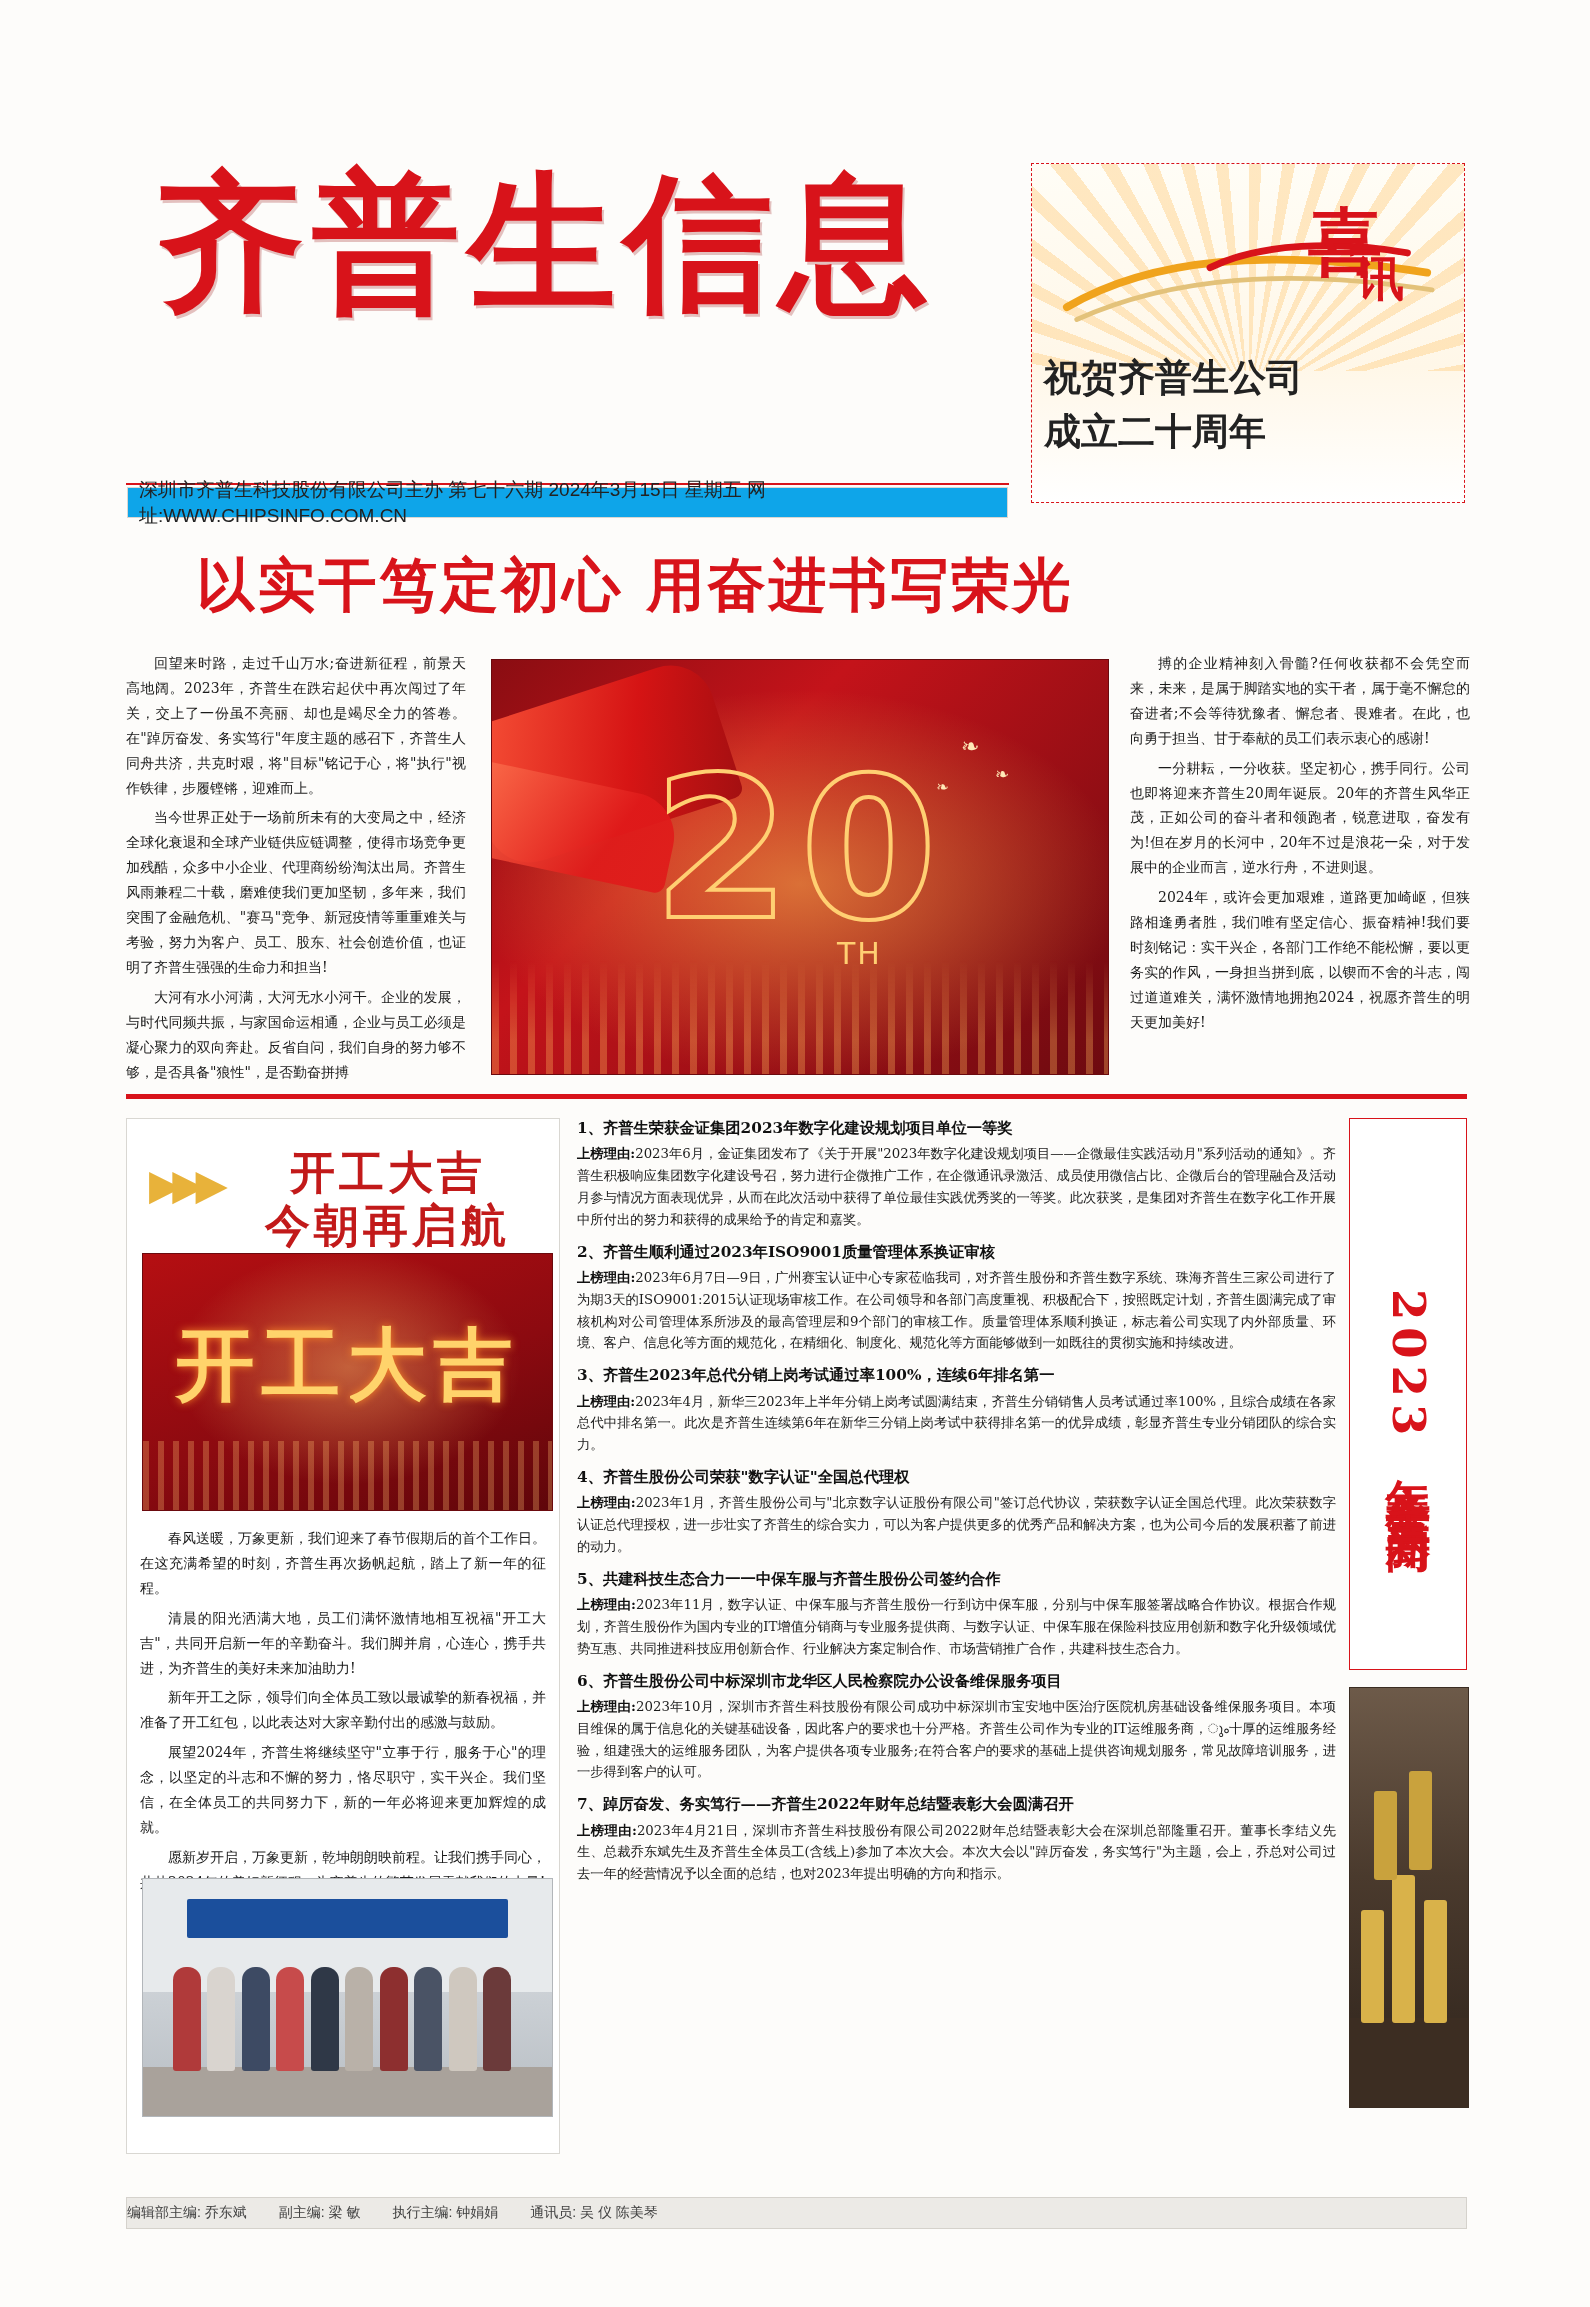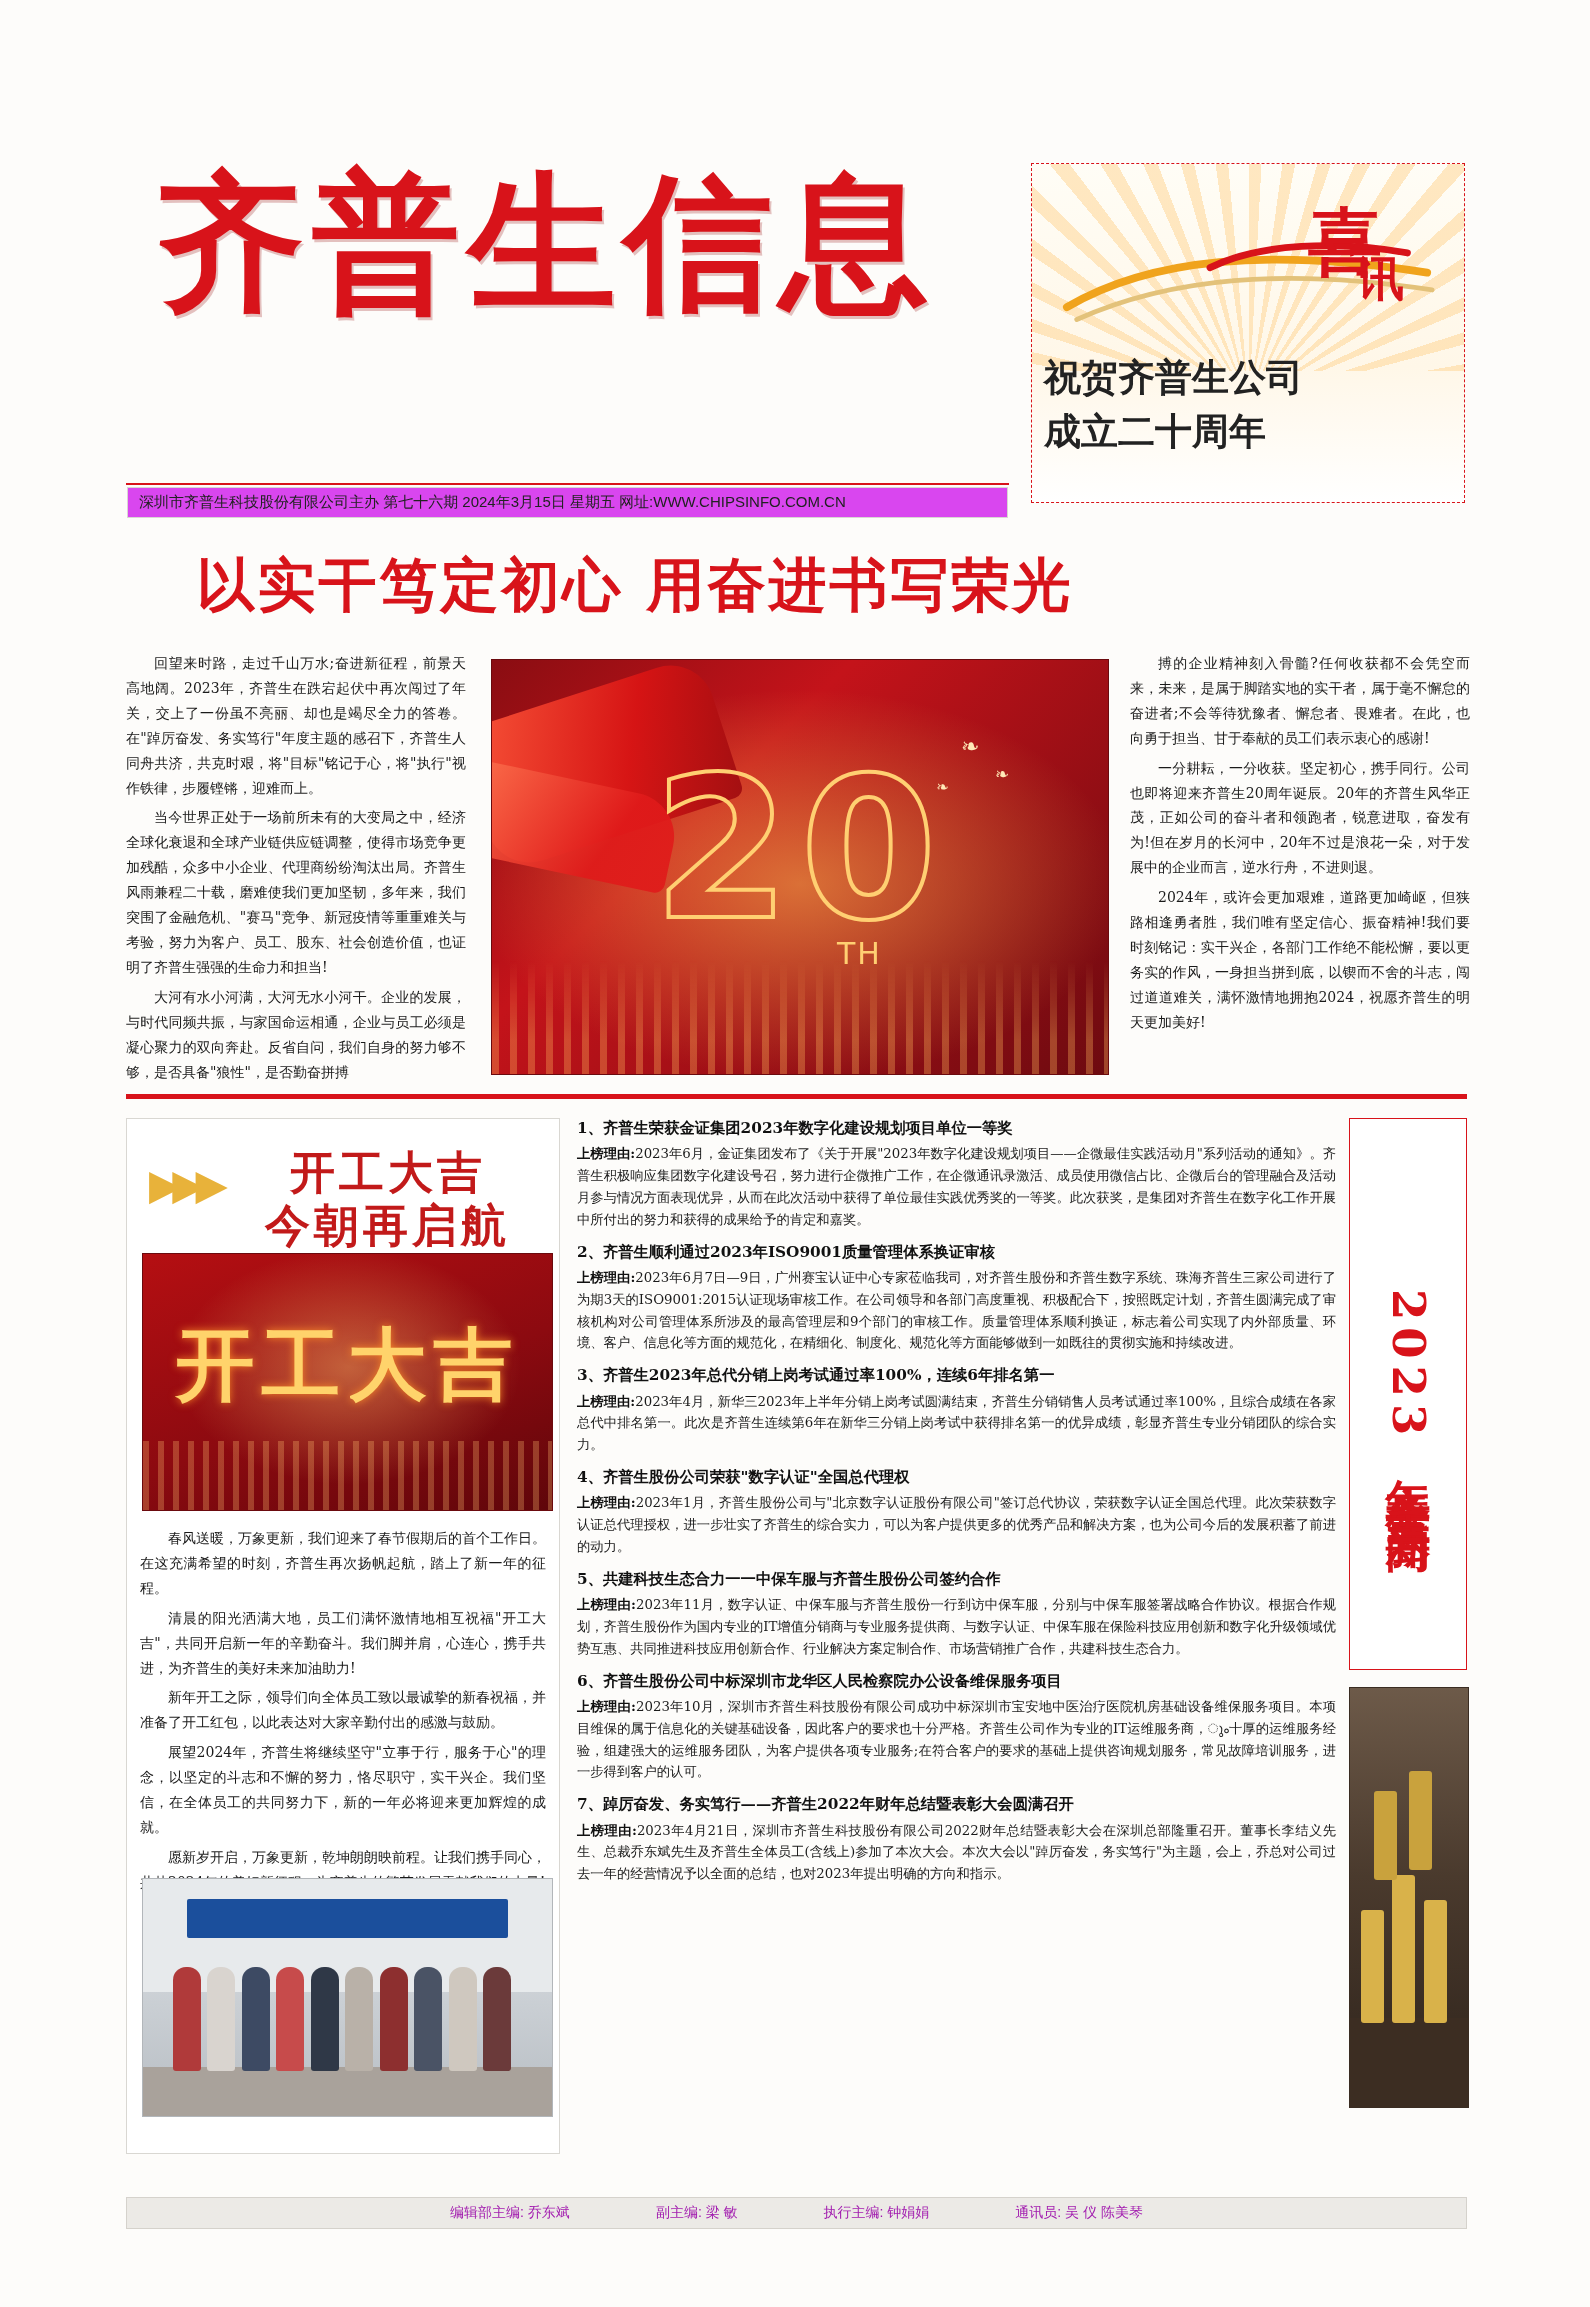--- a/index.html
+++ b/index.html
@@ -17,24 +17,24 @@
     font-size:148px;font-weight:bold;color:#d8131a;letter-spacing:8px;
     line-height:1;white-space:nowrap;
     text-shadow:2px 2.5px 0 rgba(150,10,10,.25);
     margin-left:13px;
   }
   .masthead-rule{
     position:absolute;left:126px;top:483px;width:883px;height:1.5px;background:#d8131a;
   }
   .masthead-meta{
     position:absolute;left:127px;top:487px;width:881px;height:31px;
-    background:#d946ef;border:0.5px solid #d9d7d2;
+    background:#0ea5e9;border:0.5px solid #d9d7d2;
     display:flex;align-items:center;gap:20px;
     padding:0 11px;box-sizing:border-box;
-    font-size:15px;color:#222;
+    font-size:19px;color:#222;
   }
 
   
   .xi-box{
     position:absolute;left:1031px;top:163px;width:434px;height:340px;
     border:1.5px dashed #d8131a;background:linear-gradient(180deg,#fffdf6 0%,#fff7e8 60%,#fff 100%);
     box-sizing:border-box;overflow:hidden;
   }
   .xi-rays{
     position:absolute;left:0;top:0;width:434px;height:207px;
@@ -186,22 +186,22 @@
     background:linear-gradient(180deg,#6d5a49 0%,#4a3a2d 45%,#2e231b 100%);
     overflow:hidden;border:0.5px solid #3a2c22;
   }
   .trophy-img .cup{position:absolute;width:23px;background:#d9b24a;border-radius:3px;}
   .trophy-img .tbl{position:absolute;left:0;bottom:0;width:118px;height:89px;background:#3c2d22;}
 
   
   .footer{
     position:absolute;left:126px;top:2197px;width:1341px;height:32px;
     background:#eceae6;border:0.5px solid #d5d2cc;box-sizing:border-box;
-    display:flex;align-items:center;justify-content:center;gap:86px;
-    font-size:14px;color:#a21caf;
+    display:flex;align-items:center;gap:32px;
+    font-size:14px;color:#404040;
   }
 </style>
 </head>
 <body>
 
 <div class="page">
 
   <div class="masthead">
     <div class="title-zone">
       <div class="paper-title">齐普生信息</div>

